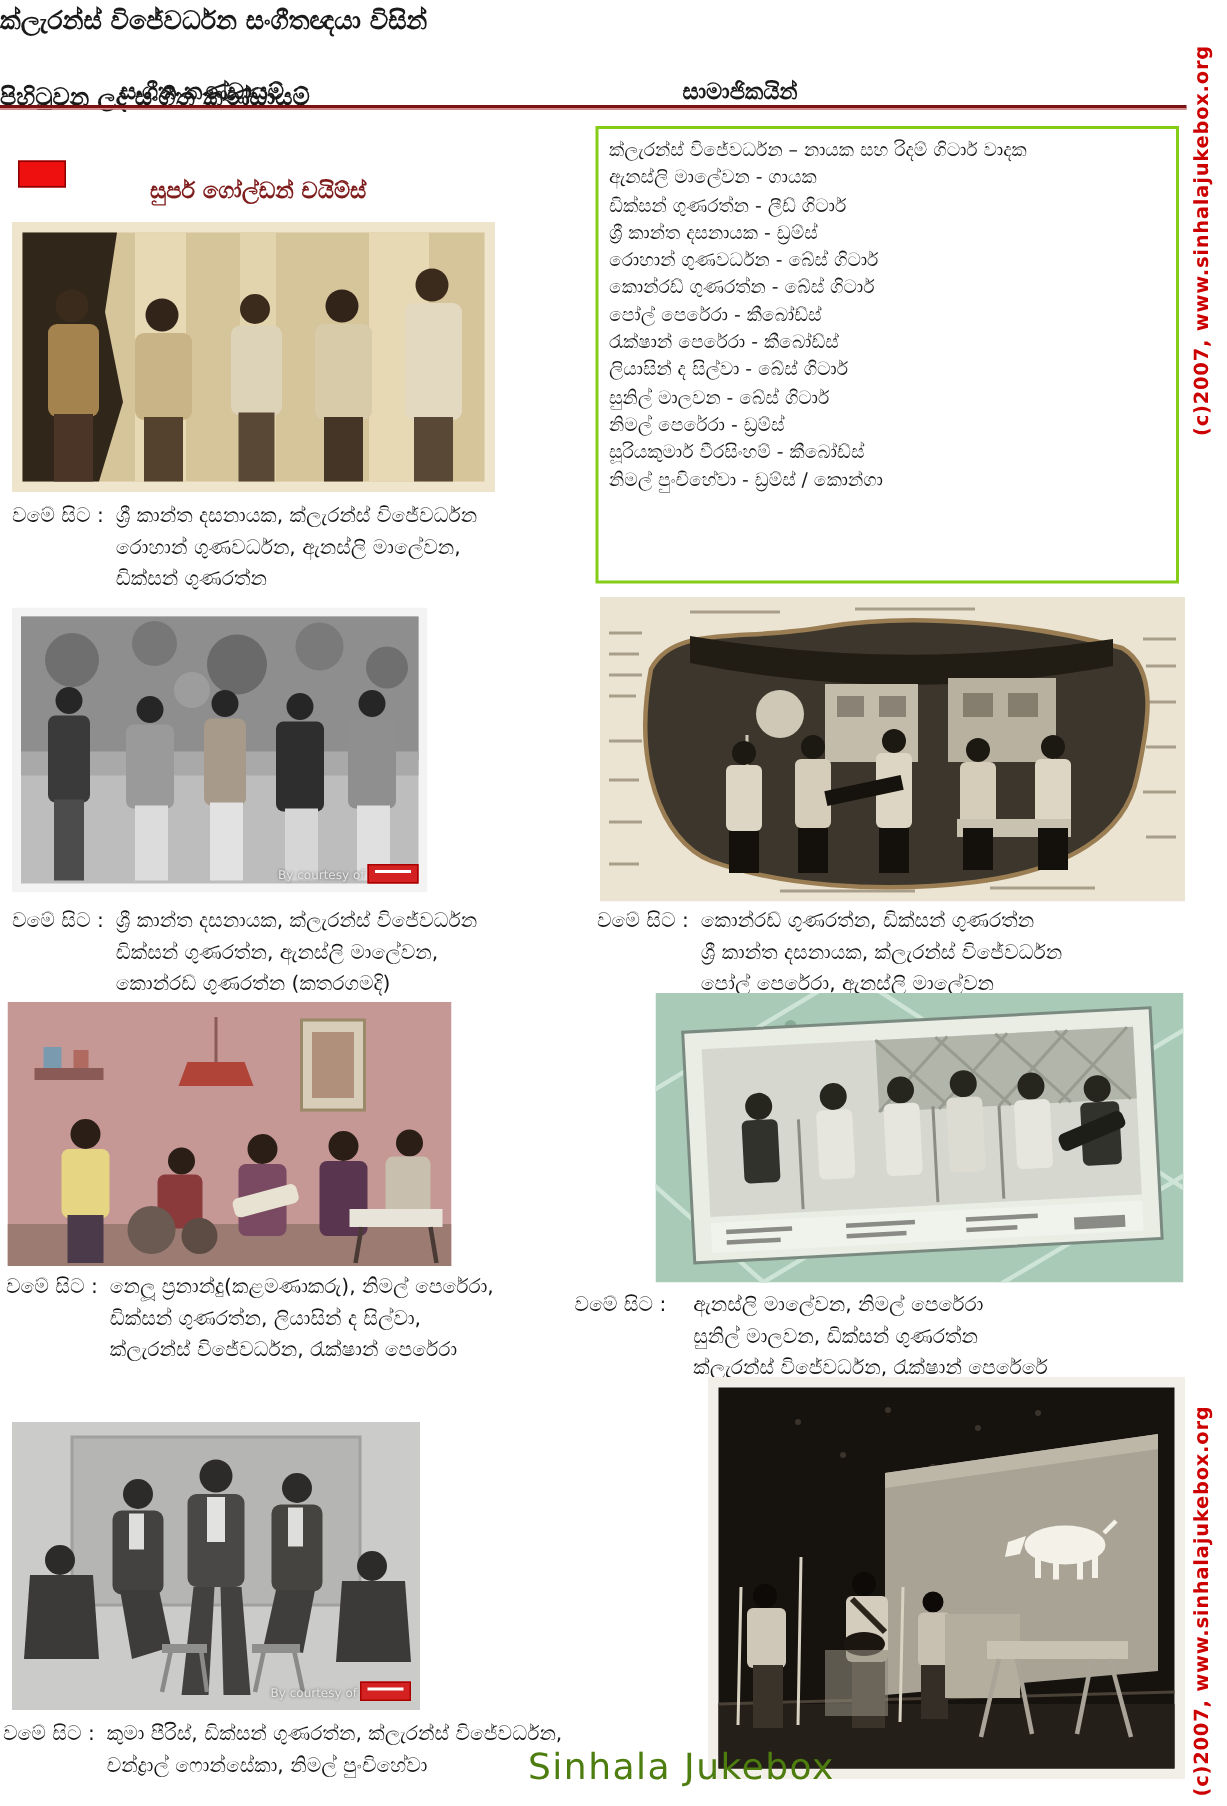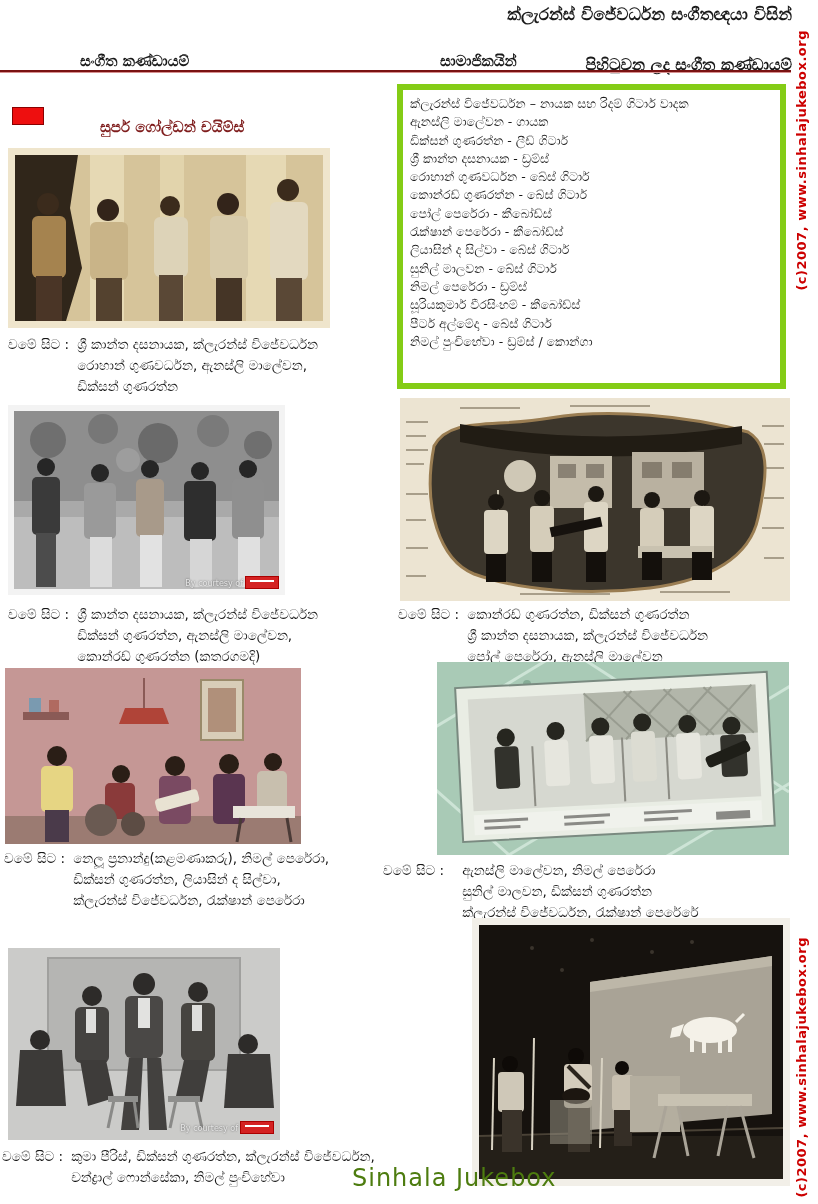--- a/index.html
+++ b/index.html
@@ -1,30 +1,30 @@
 <!DOCTYPE html>
 <html><head>
 <meta charset="utf-8">
 <style>
   html,body{margin:0;padding:0;background:#fff;}
   .page{position:relative;width:818px;height:1204px;background:#ffffff;
         font-family:"DejaVu Sans",sans-serif;overflow:hidden;color:#111;}
-  .title{position:absolute;left:0;width:792px;text-align:right;font-weight:bold;color:#1a1a1a;}
+  .title{position:absolute;left:0;width:792px;text-align:left;font-weight:bold;color:#1a1a1a;}
   #title1{top:4px;font-size:17px;}
   #title2{top:27px;font-size:16px;margin-top:28px;}
   .colhead{position:absolute;top:52px;font-weight:bold;font-size:15px;color:#1a1a1a;}
   #colhead-left{left:80px;}
-  #colhead-right{left:440px;}
+  #colhead-right{left:455px;}
   .divider{position:absolute;top:70px;left:0;width:791px;height:2px;
            background:#7a1212;border-bottom:1px solid #d89090;}
   .red-marker{position:absolute;left:12px;top:107px;width:30px;height:16px;
               background:#ee0f0f;border:1px solid #8a0000;}
   .band-name{position:absolute;left:100px;top:118px;font-weight:bold;font-size:15px;color:#7f1d1d;}
   .member-box{position:absolute;left:397px;top:84px;width:389px;height:305px;
-              border:6px solid #84cc16;box-sizing:border-box;padding:5px 7px;
+              border:2px solid #84cc16;box-sizing:border-box;padding:5px 7px;
               font-size:12.5px;line-height:18.3px;color:#1a1a1a;}
   .photo{position:absolute;}
   .photo svg{display:block;}
   #photo1{left:8px;top:148px;width:322px;height:180px;}
   #photo2{left:8px;top:405px;width:277px;height:190px;}
   #photo3{left:400px;top:398px;width:390px;height:203px;}
   #photo4{left:5px;top:668px;width:296px;height:176px;}
   #photo5{left:437px;top:662px;width:352px;height:193px;}
   #photo6{left:8px;top:948px;width:272px;height:192px;}
   #photo7{left:472px;top:918px;width:318px;height:268px;}
@@ -69,21 +69,20 @@
     <div>ඩික්සන් ගුණරත්න - ලීඩ් ගිටාර්</div>
     <div>ශ්‍රී කාන්ත දසනායක - ඩ්‍රම්ස්</div>
     <div>රොහාන් ගුණවර්ධන - බේස් ගිටාර්</div>
     <div>කොන්රඩ් ගුණරත්න - බේස් ගිටාර්</div>
     <div>පෝල් පෙරේරා - කීබෝඩ්ස්</div>
     <div>රැක්ෂාන් පෙරේරා - කීබෝඩ්ස්</div>
     <div>ලියාසින් ද සිල්වා - බේස් ගිටාර්</div>
     <div>සුනිල් මාලවන - බේස් ගිටාර්</div>
     <div>නිමල් පෙරේරා - ඩ්‍රම්ස්</div>
     <div>සූරියකුමාර් වීරසිංහම් - කීබෝඩ්ස්</div>
-    <div>පීටර් අල්මේදා - බේස් ගිටාර්</div>
     <div>නිමල් පුංචිහේවා - ඩ්‍රම්ස් / කොන්ගා</div>
   </div>
 
   <div class="photo" id="photo1">
     <svg width="322" height="180" viewBox="0 0 322 180" preserveAspectRatio="none">
       <rect width="322" height="180" fill="#efe5cc"></rect>
       <rect x="7" y="7" width="308" height="166" fill="#d6c49a"></rect>
       <path d="M7,7 L70,7 L62,60 L74,120 L58,173 L7,173 Z" fill="#30261a"></path>
       <rect x="82" y="7" width="34" height="166" fill="#e6d9b4"></rect>
       <rect x="152" y="7" width="24" height="166" fill="#e2d4ac"></rect>

